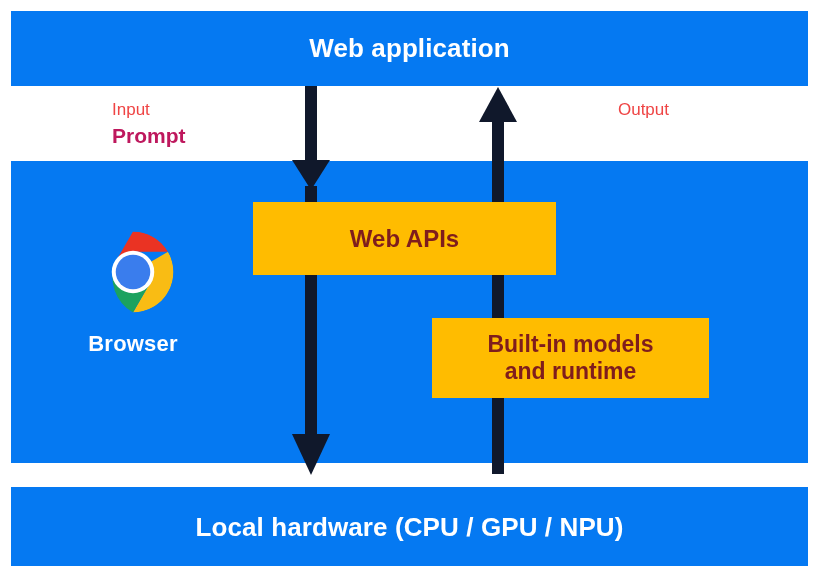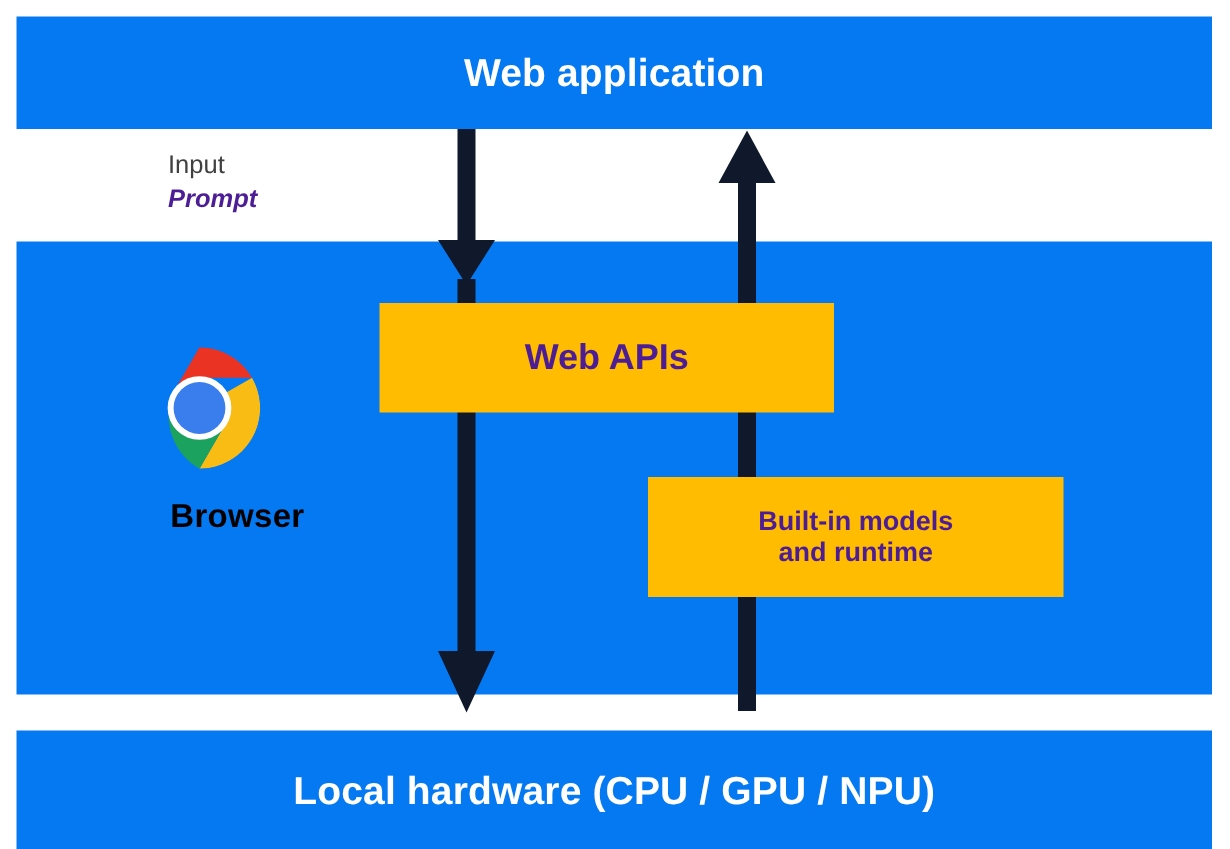--- a/index.html
+++ b/index.html
@@ -61,51 +61,50 @@
     text-align: center;
   }
   #chrome-icon {
     width: 90px;
     height: 90px;
     display: block;
     margin: 0 auto;
   }
   #browser-label {
     margin-top: 14px;
-    color: #000000;
+    color: #ffffff;
     font-weight: bold;
     font-size: 22px;
     letter-spacing: 0.2px;
-    text-align: right;
   }
   
   .api-box {
     position: absolute;
     background: #FFBC00;
     display: flex;
     align-items: center;
     justify-content: center;
     text-align: center;
-    color: #4c1d95;
+    color: #7f1d1d;
     font-weight: bold;
     z-index: 5;
   }
   #box-web-apis {
     left: 253px;
     top: 202px;
     width: 303px;
     height: 73px;
     font-size: 24px;
   }
   #box-builtin-models {
     left: 432px;
     top: 318px;
     width: 277px;
     height: 80px;
-    font-size: 18px;
+    font-size: 23px;
     line-height: 1.18;
   }
   .box-text {
     white-space: pre-line;
   }
   
   #arrows {
     position: absolute;
     left: 0;
     top: 0;
@@ -118,30 +117,29 @@
   }
   #arrow-output {
     z-index: 6;
   }
   
   .flow-label {
     position: absolute;
   }
   .flow-kicker {
     font-size: 17px;
-    color: #404040;
+    color: #ef4444;
     font-weight: normal;
     line-height: 1.35;
   }
   .flow-value {
-    font-size: 17px;
-    color: #4c1d95;
+    font-size: 21px;
+    color: #be185d;
     font-weight: bold;
     line-height: 1.35;
-    font-style: italic;
   }
   #label-input {
     left: 112px;
     top: 99px;
     text-align: left;
   }
   #label-output {
     right: 39px;
     top: 99px;
     text-align: right;
@@ -155,20 +153,21 @@
   <div class="band" id="band-web-application">
     <span class="band-label">Web application</span>
   </div>
 
   <div class="flow-label" id="label-input">
     <div class="flow-kicker">Input</div>
     <div class="flow-value">Prompt</div>
   </div>
 
   <div class="flow-label" id="label-output">
+    <div class="flow-kicker">Output</div>
   </div>
 
   <div class="band" id="band-browser">
     <div id="browser-group">
       <svg id="chrome-icon" viewBox="0 0 100 100">
         <defs>
           <clipPath id="clip-circle">
             <circle cx="50" cy="50" r="45"></circle>
           </clipPath>
         </defs>

